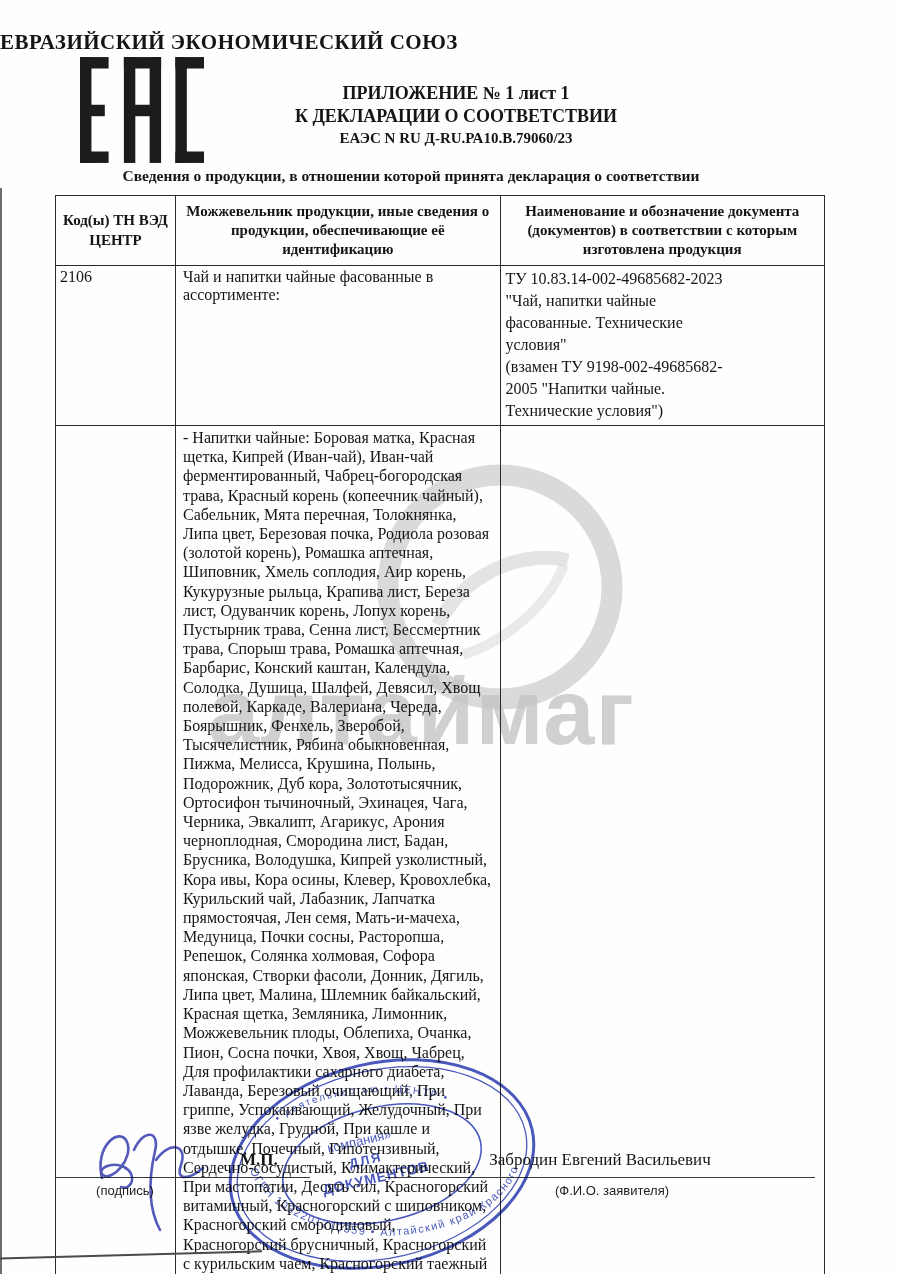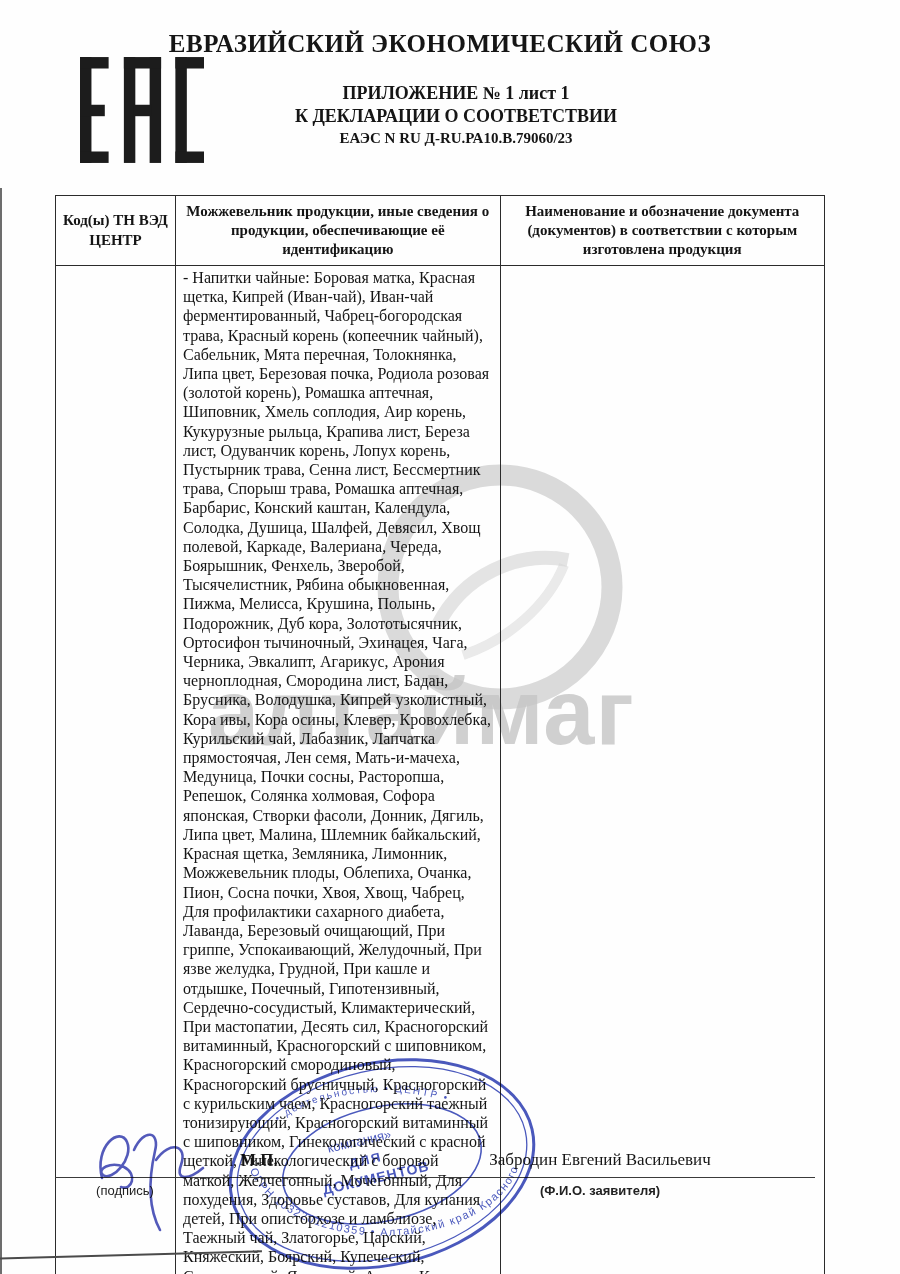--- a/index.html
+++ b/index.html
@@ -9,22 +9,22 @@
   
   .wm-layer{position:absolute;inset:0;z-index:0;}
   .wm-ring{position:absolute;left:368px;top:455px;}
   .wm-brand{position:absolute;left:208px;top:660px;font-family:"Liberation Sans","DejaVu Sans",sans-serif;
             font-weight:bold;font-size:92px;letter-spacing:1px;color:#c5c5c5;opacity:.8;}
   .wm-tagline{position:absolute;left:248px;top:782px;font-family:"Liberation Sans","DejaVu Sans",sans-serif;
             font-size:30px;letter-spacing:5px;color:#cbcbcb;opacity:.85;}
 
   
   .content{position:absolute;inset:0;z-index:1;}
-  .union-title{position:absolute;top:30px;left:0;width:880px;text-align:center;
-               font-size:25px;font-weight:bold;letter-spacing:.5px;}
+  .union-title{position:absolute;top:30px;left:0;width:880px;
+               font-size:21px;font-weight:bold;letter-spacing:.5px;}
   .eac-logo{position:absolute;left:80px;top:57px;}
   .appendix{position:absolute;top:82px;left:0;width:912px;text-align:center;font-weight:bold;}
   .appendix .l1{font-size:18px;line-height:23px;}
   .appendix .l2{font-size:18px;line-height:23px;}
   .appendix .l3{font-size:15px;line-height:21px;}
   .subtitle{position:absolute;top:167px;left:0;width:822px;text-align:center;
             font-size:15.5px;font-weight:bold;}
 
   table.decl{position:absolute;top:195px;left:55px;border-collapse:collapse;table-layout:fixed;
              width:770px;}
@@ -38,22 +38,22 @@
   td.code{font-size:16px;padding:2px 4px;}
   td.prod{font-size:16px;padding:2px 7px;}
   td.doc{font-size:16px;padding:2px 5px;line-height:22px;white-space:pre-line;}
   td.list{font-size:16px;padding:2px 7px;line-height:19.2px;}
 
   
   .sig-line-left{position:absolute;top:1177px;left:55px;width:255px;border-top:1.6px solid #3a3a3a;}
   .sig-line-right{position:absolute;top:1177px;left:385px;width:430px;border-top:1.6px solid #3a3a3a;}
   .cap-podpis{position:absolute;top:1183px;left:60px;width:130px;text-align:center;
               font-family:"Liberation Sans","DejaVu Sans",sans-serif;font-size:13px;color:#222;}
-  .cap-fio{position:absolute;top:1183px;left:385px;width:430px;text-align:center;
-           font-family:"Liberation Sans","DejaVu Sans",sans-serif;font-size:13px;color:#222;font-weight:bold;}
+  .cap-fio{position:absolute;top:1183px;left:397px;width:430px;text-align:center;
+           font-family:"Liberation Sans","DejaVu Sans",sans-serif;font-size:13px;color:#222;}
   .mp{position:absolute;top:1150px;left:240px;font-size:17px;font-weight:bold;text-align:center;}
   .applicant{position:absolute;top:1150px;left:385px;width:430px;text-align:center;font-size:17px;}
 
   
   .ink{position:absolute;z-index:2;mix-blend-mode:multiply;}
   .stamp{left:215px;top:1055px;opacity:.92;}
   .handsign{left:86px;top:1118px;opacity:.95;}
 
   
   .scan-left{position:absolute;z-index:3;left:0;top:188px;width:2px;height:1086px;background:#3c3c3c;opacity:.75;}
@@ -93,35 +93,47 @@
         <rect x="100" y="99" width="30" height="12"></rect>
       </g>
     </svg>
 
     <div class="appendix">
       <div class="l1">ПРИЛОЖЕНИЕ № 1 лист 1</div>
       <div class="l2">К ДЕКЛАРАЦИИ О СООТВЕТСТВИИ</div>
       <div class="l3">ЕАЭС N RU Д-RU.РА10.В.79060/23</div>
     </div>
 
+    <div class="subtitle">Сведения о продукции, в отношении которой принята декларация о соответствии</div>
 
     <table class="decl">
       <colgroup>
         <col class="col-code">
           <col class="col-prod">
           <col class="col-doc">
       </colgroup>
       <thead>
         <tr class="hdr">
           <th>Код(ы) ТН ВЭД ЦЕНТР</th>
           <th>Можжевельник продукции, иные сведения о продукции, обеспечивающие её идентификацию</th>
           <th>Наименование и обозначение документа (документов) в соответствии с которым изготовлена продукция</th>
         </tr>
       </thead>
       <tbody>
+        <tr class="r1">
+          <td class="code">2106</td>
+          <td class="prod">Чай и напитки чайные фасованные в ассортименте:</td>
+          <td class="doc">ТУ 10.83.14-002-49685682-2023
+"Чай, напитки чайные
+фасованные. Технические
+условия"
+ (взамен ТУ 9198-002-49685682-
+2005 "Напитки чайные.
+Технические условия")</td>
+        </tr>
         <tr class="r2">
           <td class="code"></td>
           <td class="list">- Напитки чайные: Боровая матка, Красная щетка, Кипрей (Иван-чай), Иван-чай ферментированный, Чабрец-богородская трава, Красный корень (копеечник чайный), Сабельник, Мята перечная, Толокнянка, Липа цвет, Березовая почка, Родиола розовая (золотой корень), Ромашка аптечная, Шиповник, Хмель соплодия, Аир корень, Кукурузные рыльца, Крапива лист, Береза лист, Одуванчик корень, Лопух корень, Пустырник трава, Сенна лист, Бессмертник трава,  Спорыш трава, Ромашка аптечная, Барбарис, Конский каштан, Календула, Солодка, Душица, Шалфей, Девясил, Хвощ полевой, Каркаде, Валериана, Череда, Боярышник, Фенхель, Зверобой, Тысячелистник, Рябина обыкновенная, Пижма, Мелисса, Крушина, Полынь, Подорожник, Дуб кора, Золототысячник, Ортосифон тычиночный, Эхинацея, Чага, Черника, Эвкалипт, Агарикус, Арония черноплодная,  Смородина лист, Бадан, Брусника, Володушка, Кипрей узколистный, Кора ивы, Кора осины, Клевер, Кровохлебка, Курильский чай, Лабазник, Лапчатка прямостоячая, Лен семя, Мать-и-мачеха, Медуница, Почки сосны, Расторопша, Репешок, Солянка холмовая, Софора японская, Створки фасоли,  Донник, Дягиль, Липа цвет,  Малина, Шлемник байкальский, Красная щетка, Земляника, Лимонник,  Можжевельник плоды, Облепиха, Очанка, Пион, Сосна почки, Хвоя, Хвощ, Чабрец, Для профилактики сахарного диабета, Лаванда, Березовый очищающий, При гриппе, Успокаивающий, Желудочный, При язве желудка, Грудной, При кашле и отдышке, Почечный, Гипотензивный, Сердечно-сосудистый,  Климактерический, При мастопатии, Десять сил, Красногорский витаминный, Красногорский с шиповником, Красногорский смородиновый, Красногорский брусничный, Красногорский с курильским чаем, Красногорский таежный тонизирующий, Красногорский витаминный с шиповником, Гинекологический с красной щеткой, Гинекологический с боровой маткой, Желчегонный, Мочегонный, Для похудения, Здоровье суставов, Для купания детей, При описторхозе и ламблиозе, Таежный чай, Златогорье, Царский, Княжеский, Боярский, Купеческий, Старорусский, Янтарный, Аромат Катуни, Ясный взгляд, Алтайский вегето-сосудистый, Вкус лета, Альпийский, Букет Алтая, Очищающий чай тибетских монахов, Живица, Златый сон, Богатырский, Ягодка, Богородский чай, Шиповниковый чай.</td>
           <td class="doc"></td>
         </tr>
       </tbody>
     </table>
 
     <div class="sig-line-left"></div>
     <div class="sig-line-right"></div>

